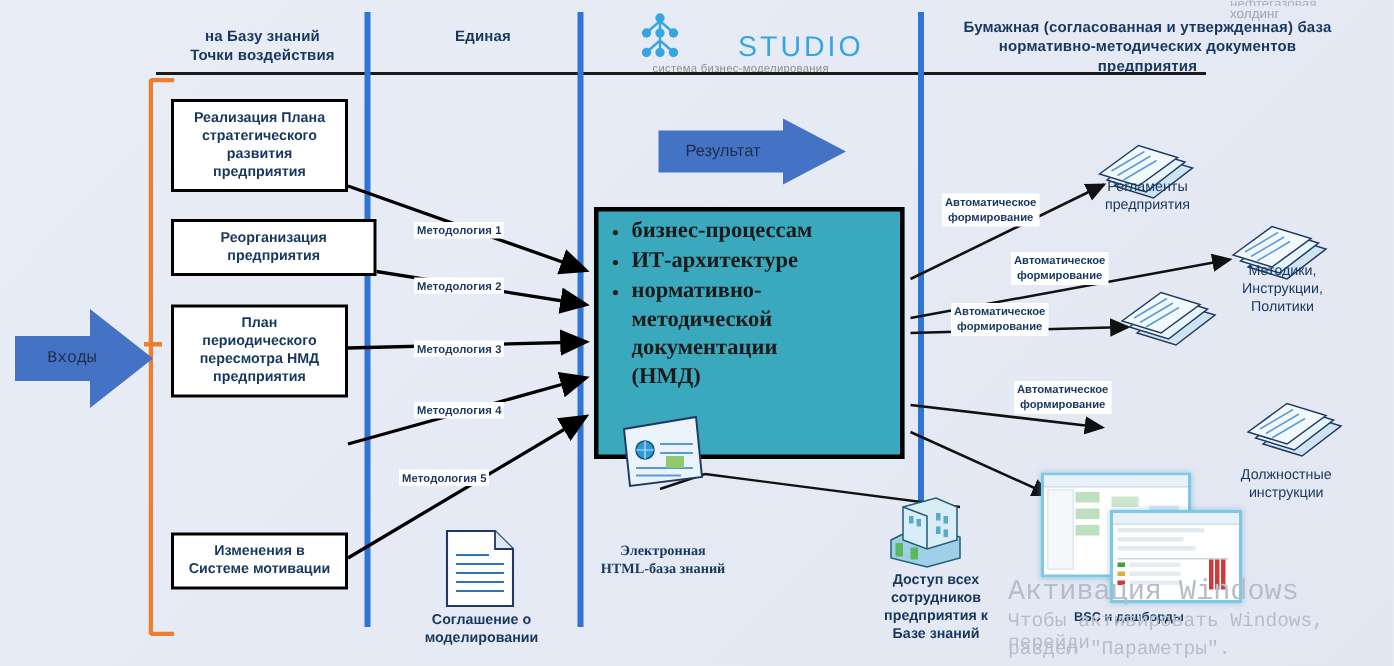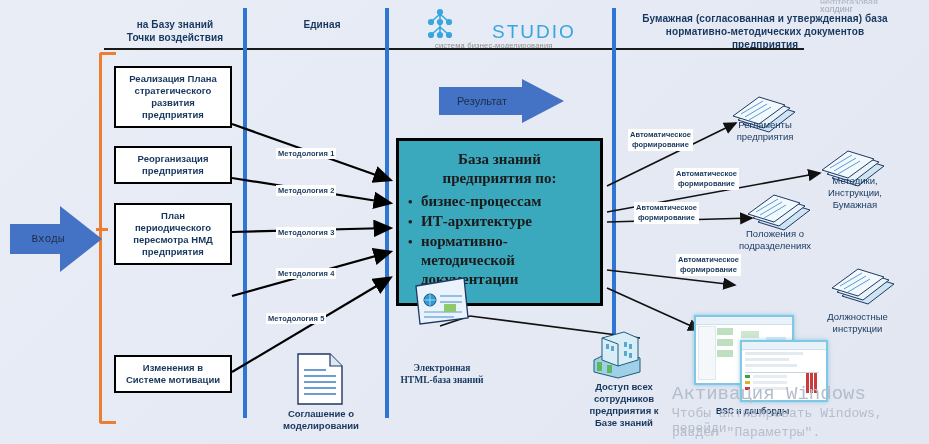--- a/index.html
+++ b/index.html
@@ -192,21 +192,21 @@
 
   <div class="lbox" style="left:114px;top:66px;width:118px;height:62px;">
     <div>
       <div>Реализация Плана</div>
       <div>стратегического</div>
       <div>развития</div>
       <div>предприятия</div>
     </div>
   </div>
 
-  <div class="lbox" style="left:114px;top:146px;width:118px;height:38px;">
+  <div class="lbox" style="left:114px;top:146px;width:137px;height:38px;">
     <div>
       <div>Реорганизация</div>
       <div>предприятия</div>
     </div>
   </div>
 
   <div class="lbox" style="left:114px;top:203px;width:118px;height:62px;">
     <div>
       <div>План</div>
       <div>периодического</div>
@@ -223,24 +223,20 @@
     </div>
   </div>
 
   <div class="mlabel" style="left:276px;top:148px;">Методология 1</div>
   <div class="mlabel" style="left:276px;top:185px;">Методология 2</div>
   <div class="mlabel" style="left:276px;top:227px;">Методология 3</div>
   <div class="mlabel" style="left:276px;top:268px;">Методология 4</div>
   <div class="mlabel" style="left:266px;top:313px;">Методология 5</div>
 
   <div class="kbbox">
-    <div class="kb-title">
-      <div>База знаний</div>
-      <div>предприятия по:</div>
-    </div>
     <ul class="kb-list">
       <li>бизнес-процессам</li>
       <li>ИТ-архитектуре</li>
       <li>
         <span>нормативно-</span><br>
         <span>методической</span><br>
         <span>документации</span><br>
         <span>(НМД)</span>
       </li>
     </ul>
@@ -288,39 +284,35 @@
       <g stroke="#5b9bd5" stroke-width="1">
         <path d="M12 18 L34 5"></path>
           <path d="M16 21 L38 8"></path>
           <path d="M20 24 L42 11"></path>
       </g>
     </g>
   </svg>
   <div class="rcap" style="left:800px;top:175px;width:110px;">
     <div>Методики,</div>
     <div>Инструкции,</div>
-    <div>Бумажная</div>
+    <div>Политики</div>
   </div>
 
   <svg class="abs" style="left:744px;top:194px;" width="72" height="44">
     <g>
       <path d="M14 28 L40 8 L66 16 L40 36 Z" fill="#cfe4f2" stroke="#1f3864" stroke-width="1"></path>
       <path d="M9 24 L35 4 L61 12 L35 32 Z" fill="#e8f3fa" stroke="#1f3864" stroke-width="1"></path>
       <path d="M4 20 L30 1 L56 9 L30 28 Z" fill="#f2f9fd" stroke="#1f3864" stroke-width="1"></path>
       <g stroke="#5b9bd5" stroke-width="1">
         <path d="M12 18 L34 5"></path>
           <path d="M16 21 L38 8"></path>
           <path d="M20 24 L42 11"></path>
       </g>
     </g>
   </svg>
-  <div class="rcap" style="left:705px;top:228px;width:140px;">
-    <div>Положения о</div>
-    <div>подразделениях</div>
-  </div>
 
   <svg class="abs" style="left:828px;top:268px;" width="72" height="44">
     <g>
       <path d="M14 28 L40 8 L66 16 L40 36 Z" fill="#cfe4f2" stroke="#1f3864" stroke-width="1"></path>
       <path d="M9 24 L35 4 L61 12 L35 32 Z" fill="#e8f3fa" stroke="#1f3864" stroke-width="1"></path>
       <path d="M4 20 L30 1 L56 9 L30 28 Z" fill="#f2f9fd" stroke="#1f3864" stroke-width="1"></path>
       <g stroke="#5b9bd5" stroke-width="1">
         <path d="M12 18 L34 5"></path>
           <path d="M16 21 L38 8"></path>
           <path d="M20 24 L42 11"></path>

